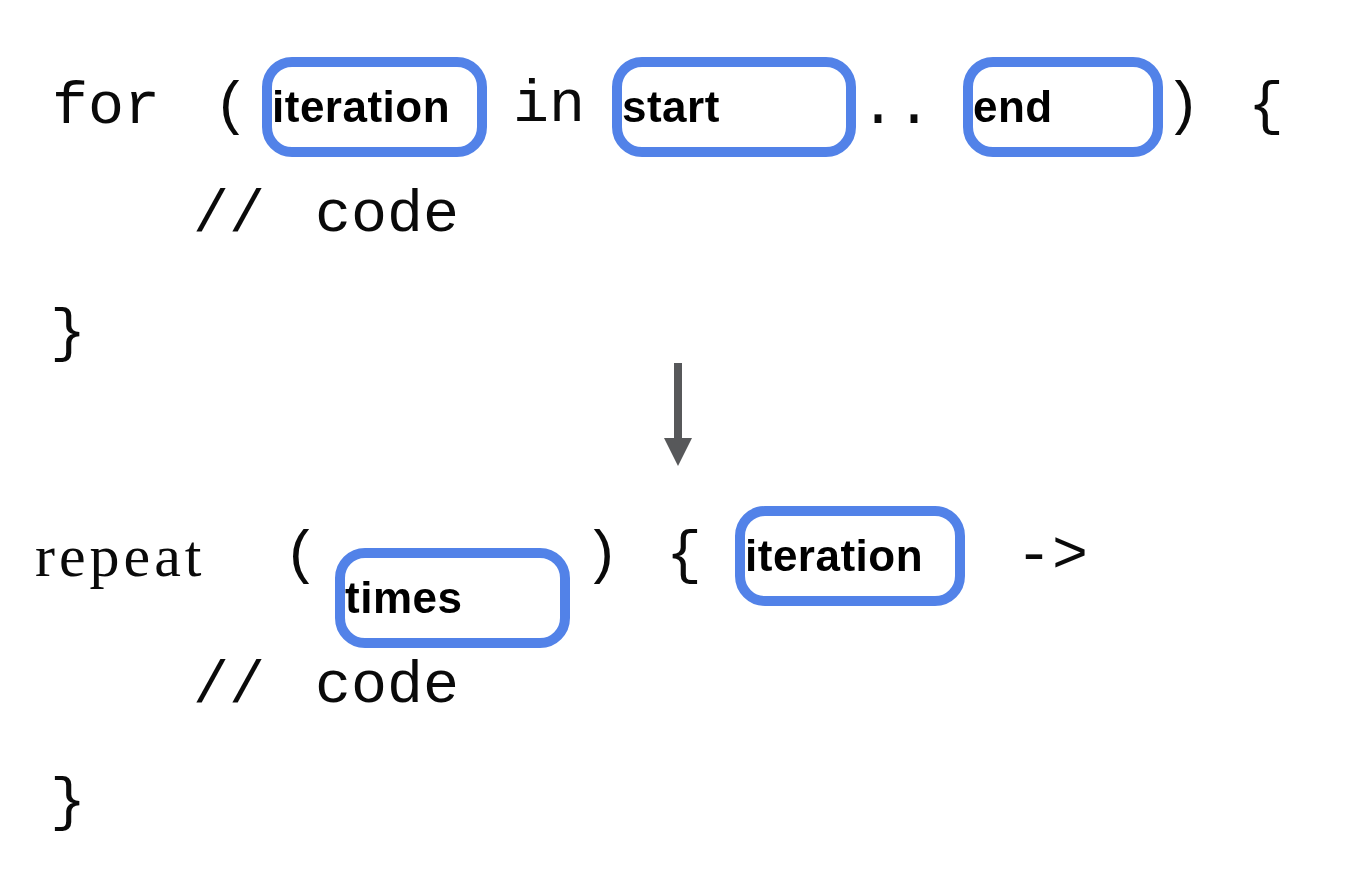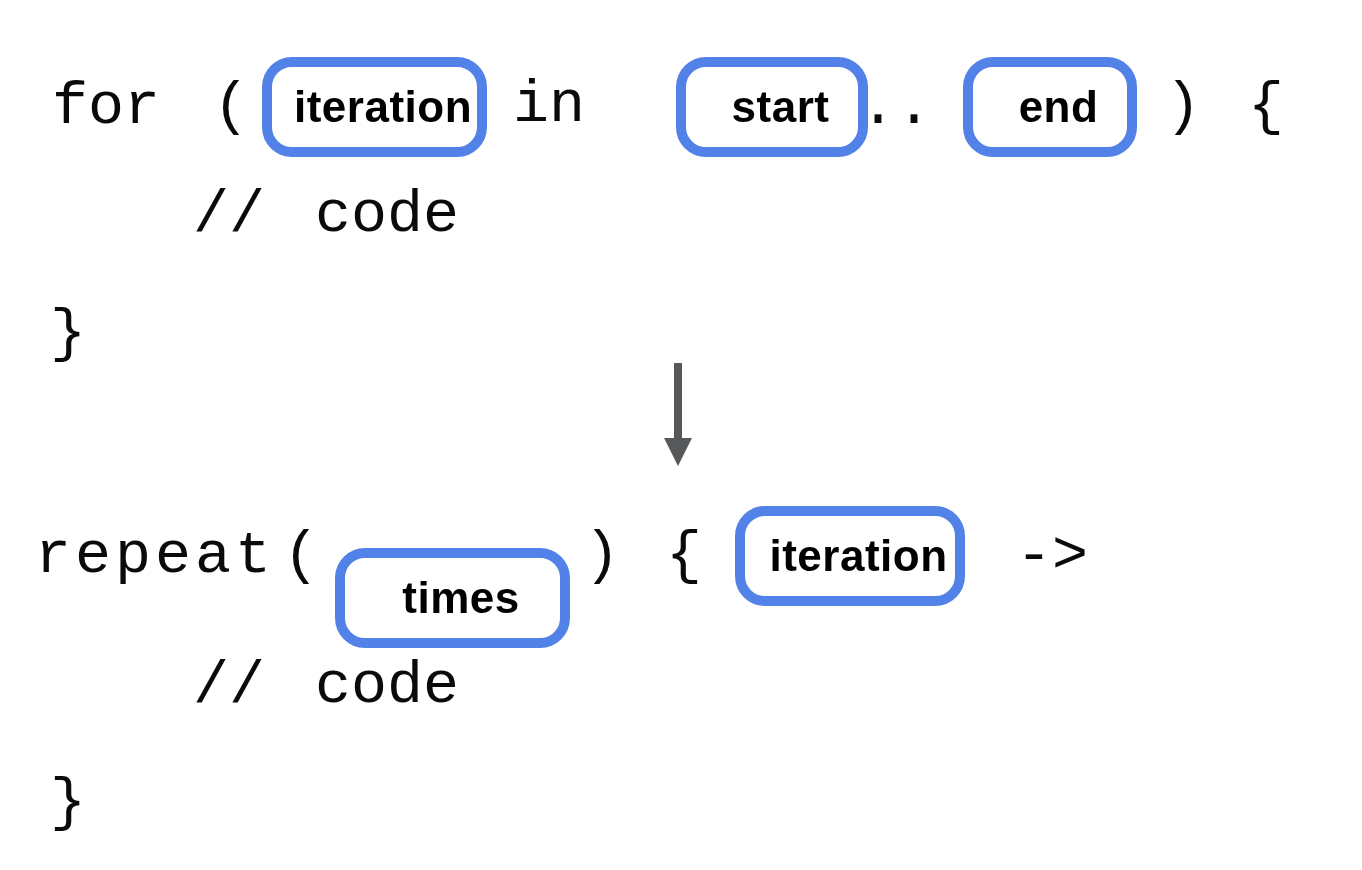--- a/index.html
+++ b/index.html
@@ -30,36 +30,34 @@
   .ph{
     position:absolute;
     transform:translateY(-50%);
     height:100px;
     box-sizing:border-box;
     border:10px solid var(--blue);
     border-radius:30px;
     background:#fff;
     display:flex;
     align-items:center;
-    justify-content:center;
     font-family:"Liberation Sans",sans-serif;
     font-weight:700;
     font-size:44px;
     color:#000;
     letter-spacing:0.5px;
-    padding-left:17px;
   }
   
   .t-for      {left:52px;  top:107px;}
   .t-oparen1  {left:213px; top:107px;}
   .ph-iter1   {left:262px; top:107px; width:225px;}
   .t-in       {left:513px; top:105px;}
-  .ph-start   {left:676px; top:107px; width:192px;}
+  .ph-start   {left:612px; top:107px; width:244px;}
   .t-range    {left:860px; top:107px;}
-  .ph-end     {left:963px; top:107px; width:174px;}
+  .ph-end     {left:963px; top:107px; width:200px;}
   .t-cparen1  {left:1165px;top:107px;}
   .t-obrace1  {left:1248px;top:107px;}
   
   .t-slash1   {left:193px; top:215px;}
   .t-code1    {left:315px; top:215px;}
   
   .t-cbrace1  {left:50px;  top:334px;}
   
   .arrow-shaft{
     position:absolute;
@@ -69,21 +67,21 @@
   }
   .arrow-head{
     position:absolute;
     left:664px; top:438px;
     width:0; height:0;
     border-left:14px solid transparent;
     border-right:14px solid transparent;
     border-top:28px solid var(--arrow);
   }
   
-  .t-repeat   {left:35px;  top:556px; letter-spacing:4px;}
+  .t-repeat   {left:35px;  top:556px; letter-spacing:4px;font-family:Liberation Serif, serif;}
   .t-oparen2  {left:283px; top:556px;}
   .ph-times   {left:335px; top:556px; width:235px;margin-top:42px;}
   .t-cparen2  {left:584px; top:556px;}
   .t-obrace2  {left:666px; top:556px;}
   .ph-iter2   {left:735px; top:556px; width:230px;}
   .t-lambda   {left:1016px;top:556px;}
   
   .t-slash2   {left:193px; top:686px;}
   .t-code2    {left:315px; top:686px;}
   

